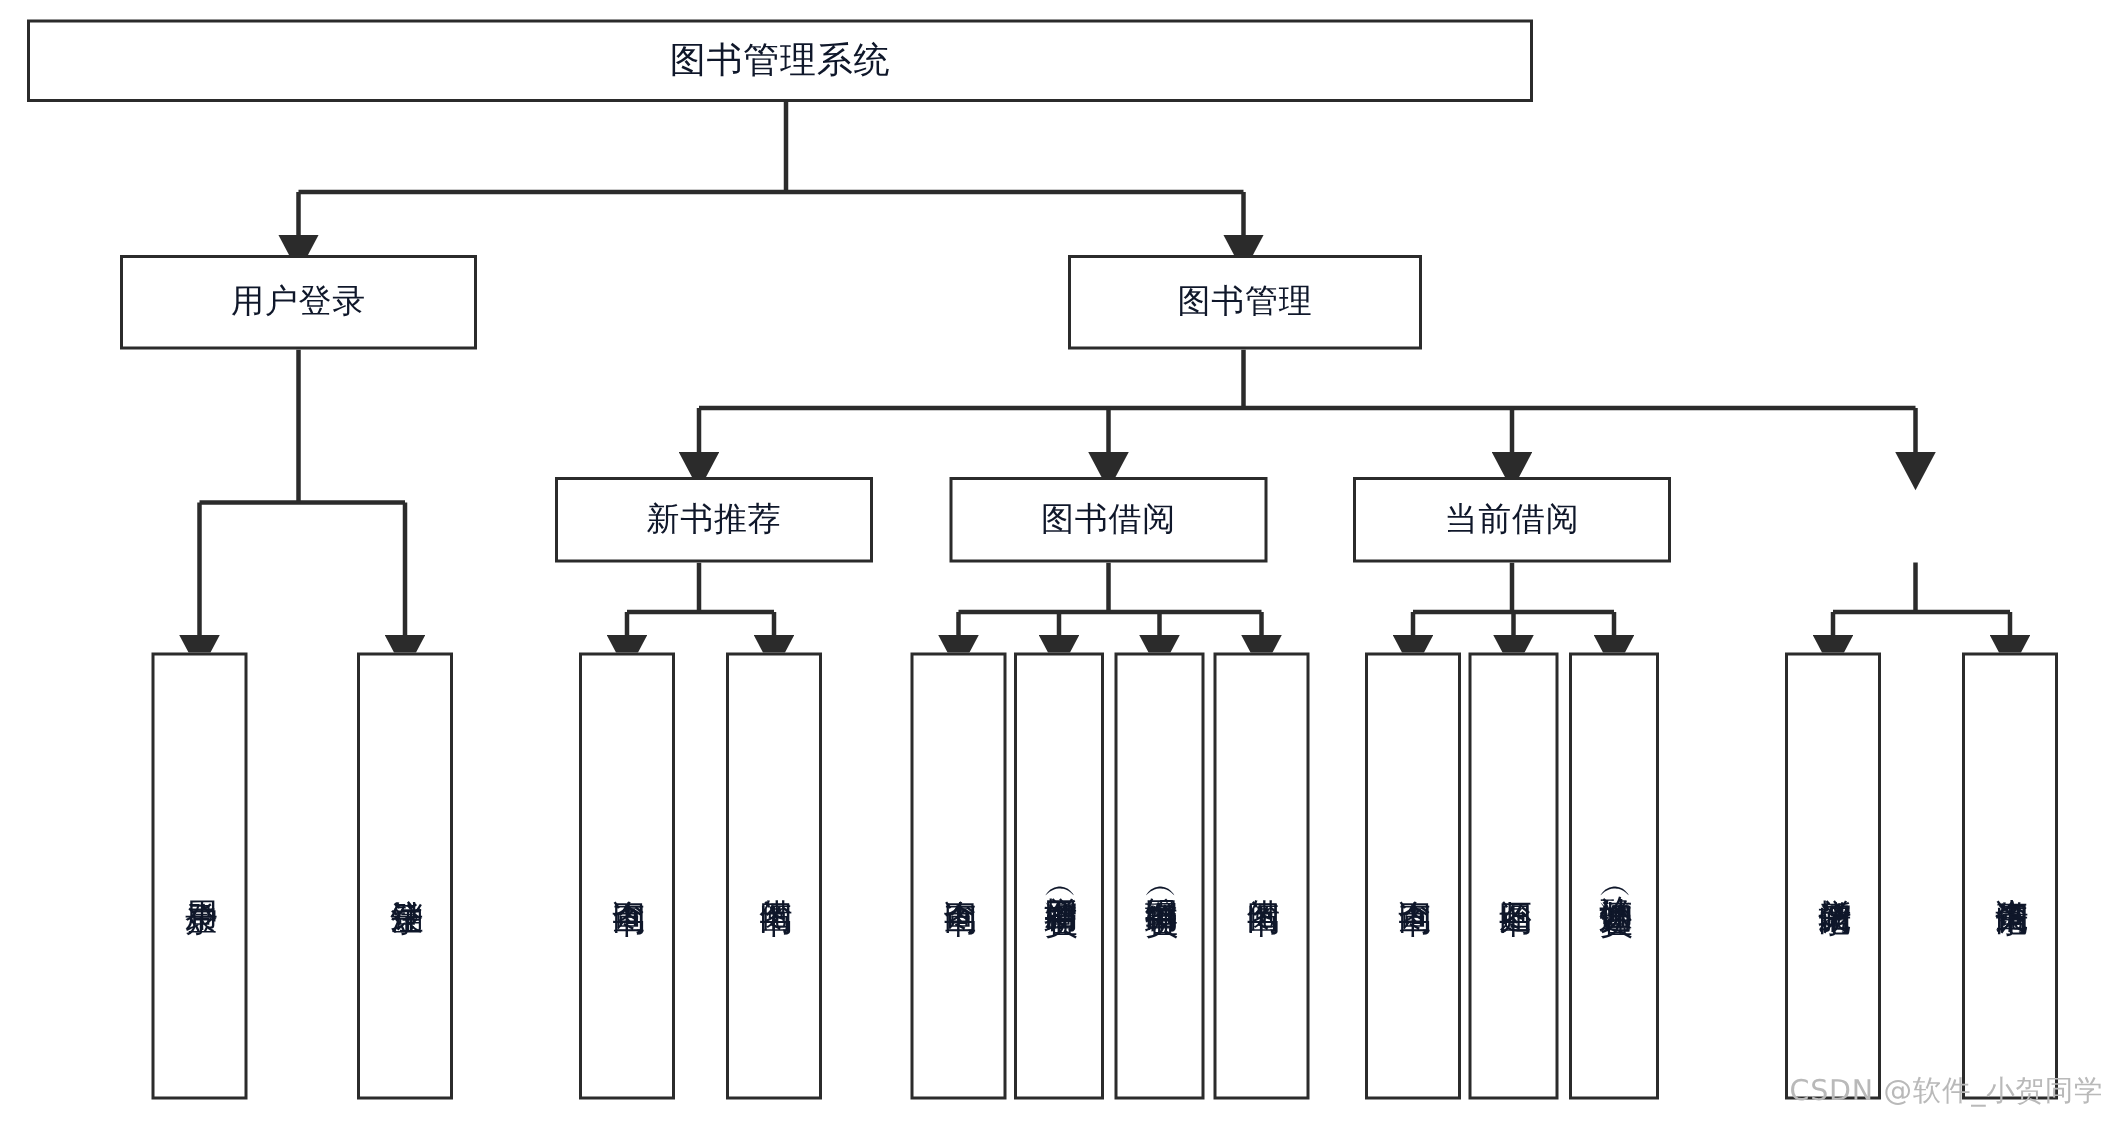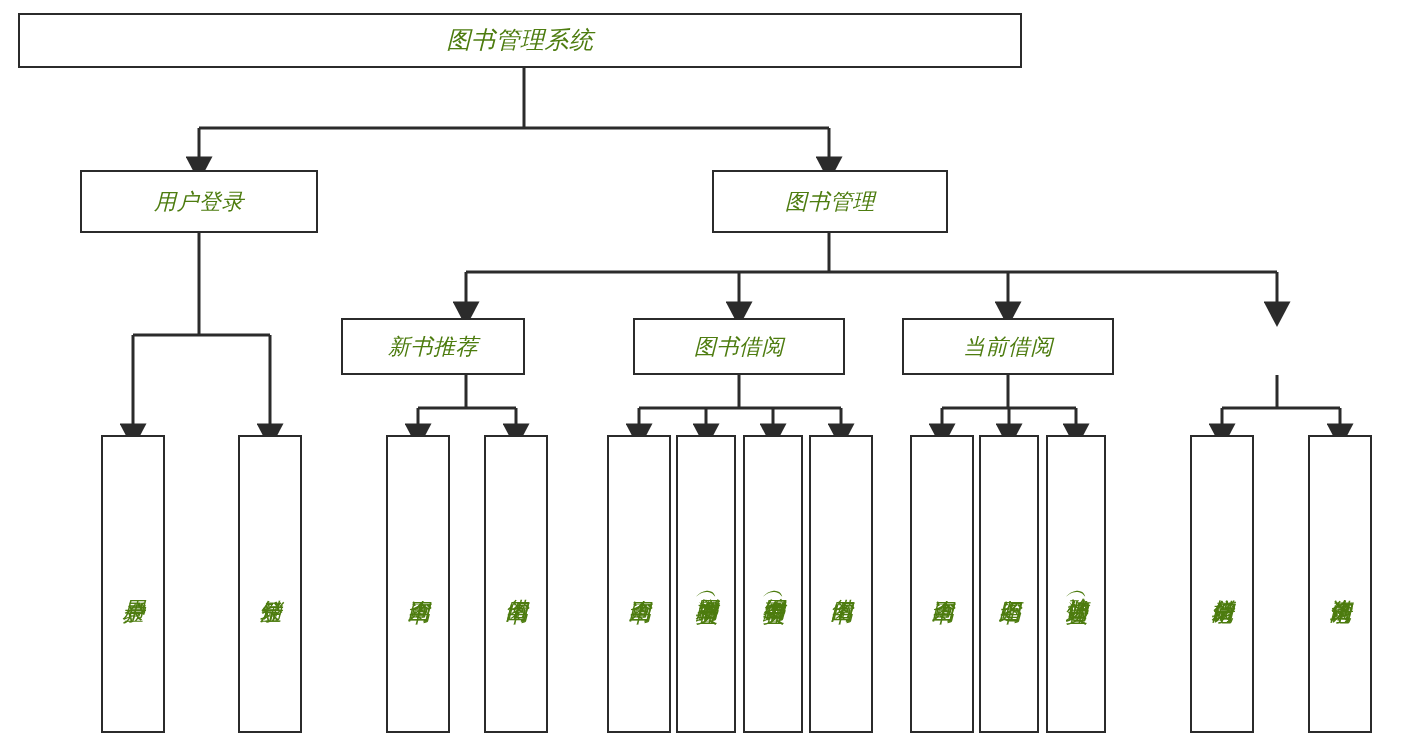--- a/index.html
+++ b/index.html
@@ -31,25 +31,24 @@
     position: absolute;
     box-sizing: border-box;
     background: #ffffff;
     border: 2.5px solid #2b2b2b;
     display: flex;
     align-items: center;
     justify-content: center;
     overflow: hidden;
   }
   .node .node-label {
-    color: #4d7c0f;
+    color: #0f172a;
     text-align: right;
     line-height: 1.18;
     letter-spacing: 0.5px;
-    font-style: italic;
   }
   .node-root .node-label {
     font-size: 24px;
   }
   .node-level2 .node-label {
     font-size: 22px;
   }
   .node-leaf {
     border-width: 2.5px;
   }
@@ -142,21 +141,21 @@
   </div>
 
   <div class="node node-level2" style="left:80px; top:170px; width:238px; height:63px;">
     <span class="node-label">用户登录</span>
   </div>
 
   <div class="node node-level2" style="left:712px; top:170px; width:236px; height:63px;">
     <span class="node-label">图书管理</span>
   </div>
 
-  <div class="node node-level2" style="left:341px; top:318px; width:184px; height:57px;">
+  <div class="node node-level2" style="left:370px; top:318px; width:212px; height:57px;">
     <span class="node-label">新书推荐</span>
   </div>
 
   <div class="node node-level2" style="left:902px; top:318px; width:212px; height:57px;">
     <span class="node-label">当前借阅</span>
   </div>
 
   <div class="node node-level2" style="left:633px; top:318px; width:212px; height:57px;">
     <span class="node-label">图书借阅</span>
   </div>
@@ -207,14 +206,15 @@
   </div>
 
   <div class="node node-leaf" style="left:1190px; top:435px; width:64px; height:298px;">
     <span class="node-label">新增借阅记录</span>
   </div>
 
   <div class="node node-leaf" style="left:1308px; top:435px; width:64px; height:298px;">
     <span class="node-label">查询借阅记录</span>
   </div>
 
+  <div class="watermark" style="left:1193px; top:714px;">CSDN @软件_小贺同学</div>
 
 </div>
 
 </body></html>

